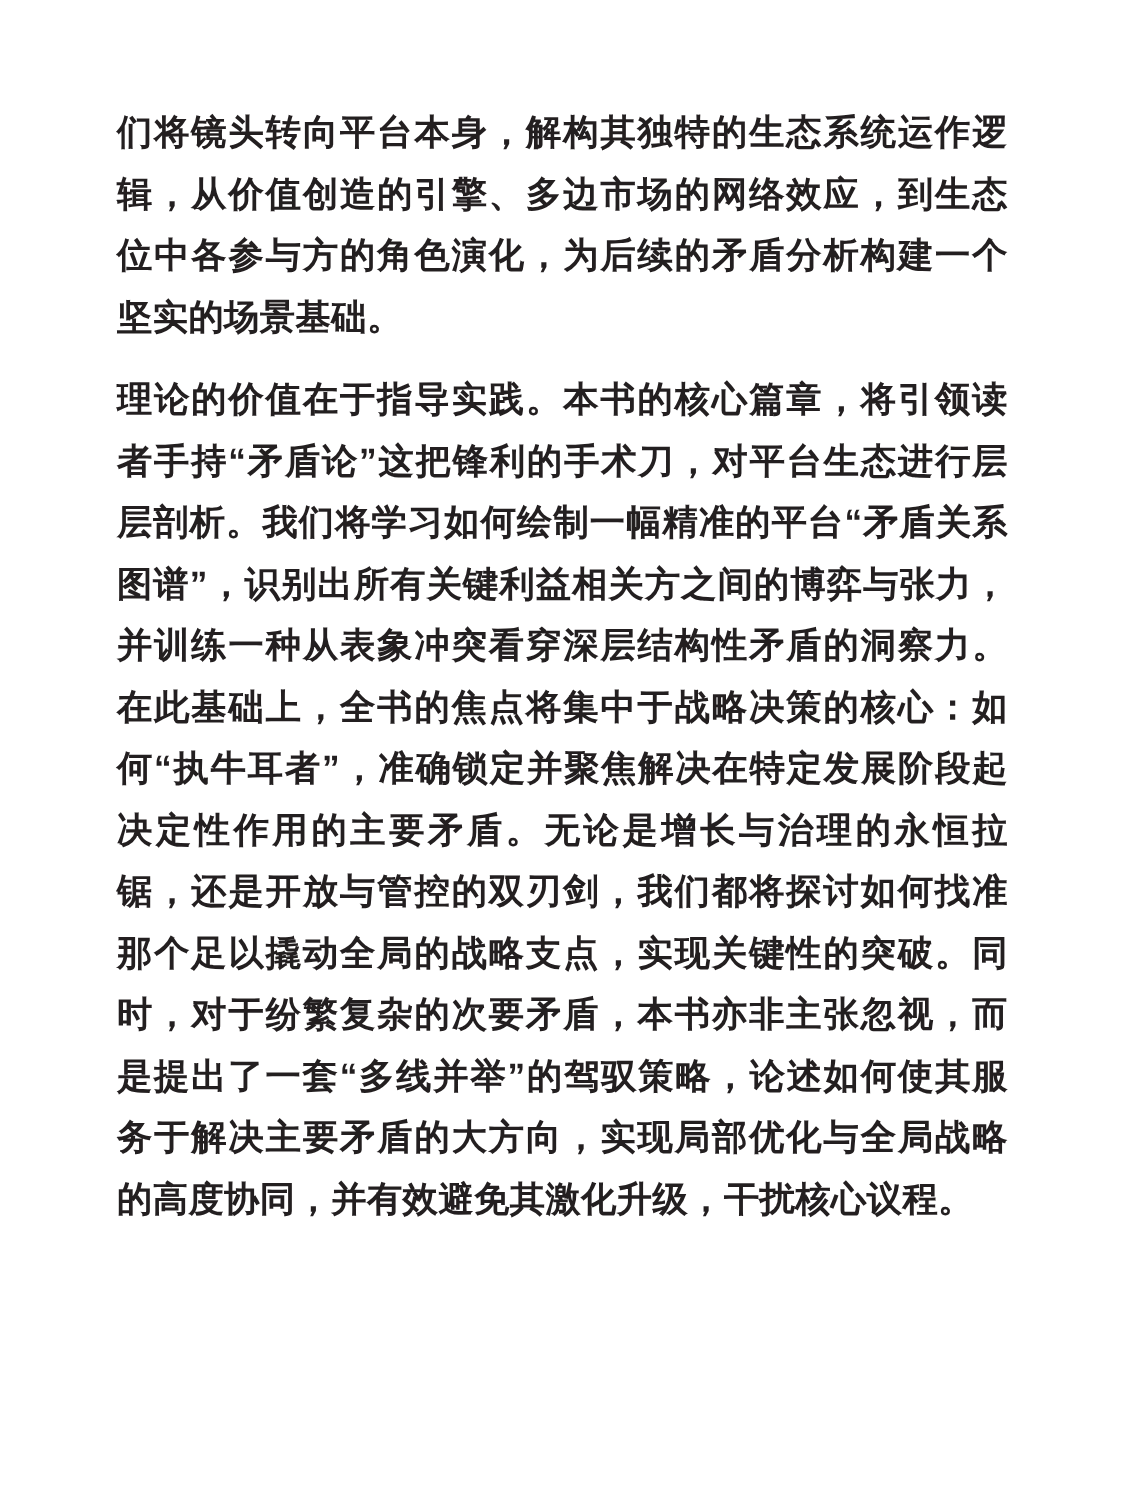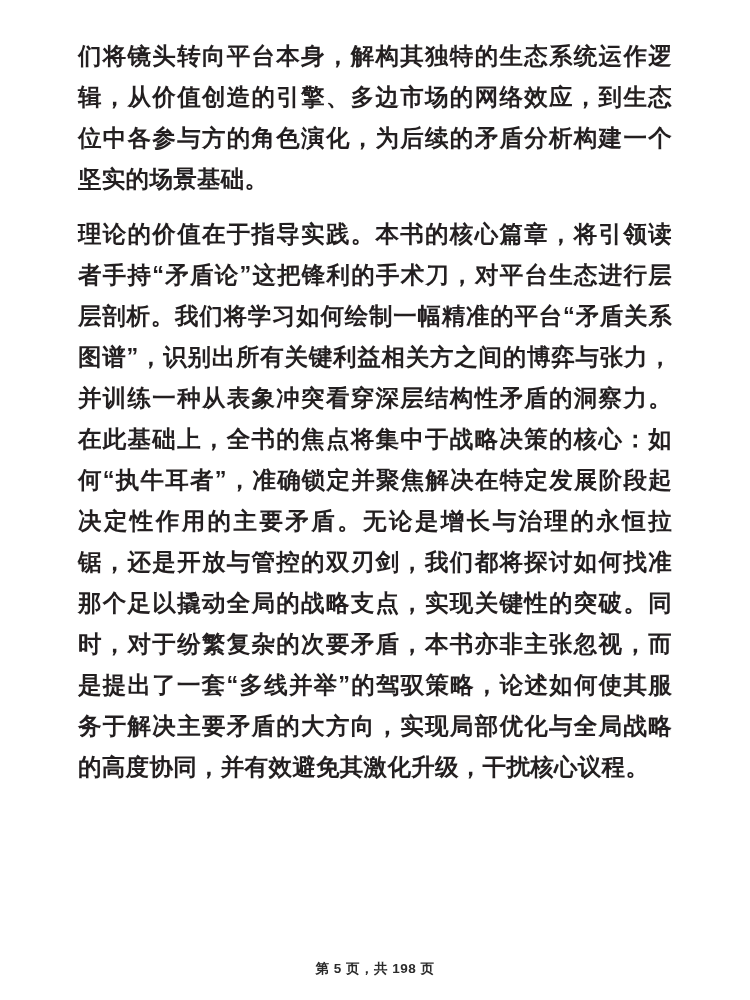--- a/index.html
+++ b/index.html
@@ -12,21 +12,21 @@
     background: #ffffff;
     font-family: "Liberation Sans", sans-serif;
     color: #231f20;
     overflow: hidden;
   }
   .page {
     position: relative;
     width: 750px;
     height: 1000px;
     box-sizing: border-box;
-    padding: 36px 78px 0 78px;
+    padding: 68px 78px 0 78px;
     display: flex;
     flex-direction: column;
   }
   .body-text {
     font-size: 23.5px;
     line-height: 41px;
     font-weight: 700;
     letter-spacing: 0.3px;
     text-align: justify;
     text-justify: inter-character;
@@ -56,21 +56,14 @@
 </head>
 <body>
 
 <div class="page">
 
   <div class="body-text">
     <p class="para">们将镜头转向平台本身，解构其独特的生态系统运作逻辑，从价值创造的引擎、多边市场的网络效应，到生态位中各参与方的角色演化，为后续的矛盾分析构建一个坚实的场景基础。</p>
     <p class="para">理论的价值在于指导实践。本书的核心篇章，将引领读者手持“矛盾论”这把锋利的手术刀，对平台生态进行层层剖析。我们将学习如何绘制一幅精准的平台“矛盾关系图谱”，识别出所有关键利益相关方之间的博弈与张力，并训练一种从表象冲突看穿深层结构性矛盾的洞察力。在此基础上，全书的焦点将集中于战略决策的核心：如何“执牛耳者”，准确锁定并聚焦解决在特定发展阶段起决定性作用的主要矛盾。无论是增长与治理的永恒拉锯，还是开放与管控的双刃剑，我们都将探讨如何找准那个足以撬动全局的战略支点，实现关键性的突破。同时，对于纷繁复杂的次要矛盾，本书亦非主张忽视，而是提出了一套“多线并举”的驾驭策略，论述如何使其服务于解决主要矛盾的大方向，实现局部优化与全局战略的高度协同，并有效避免其激化升级，干扰核心议程。</p>
   </div>
 
-  <div class="footer">
-    <span class="num">第</span>
-    <span class="num">5</span>
-    <span class="num">页，共</span>
-    <span class="num">198</span>
-    <span class="num">页</span>
-  </div>
 
 </div>
 
 </body></html>

